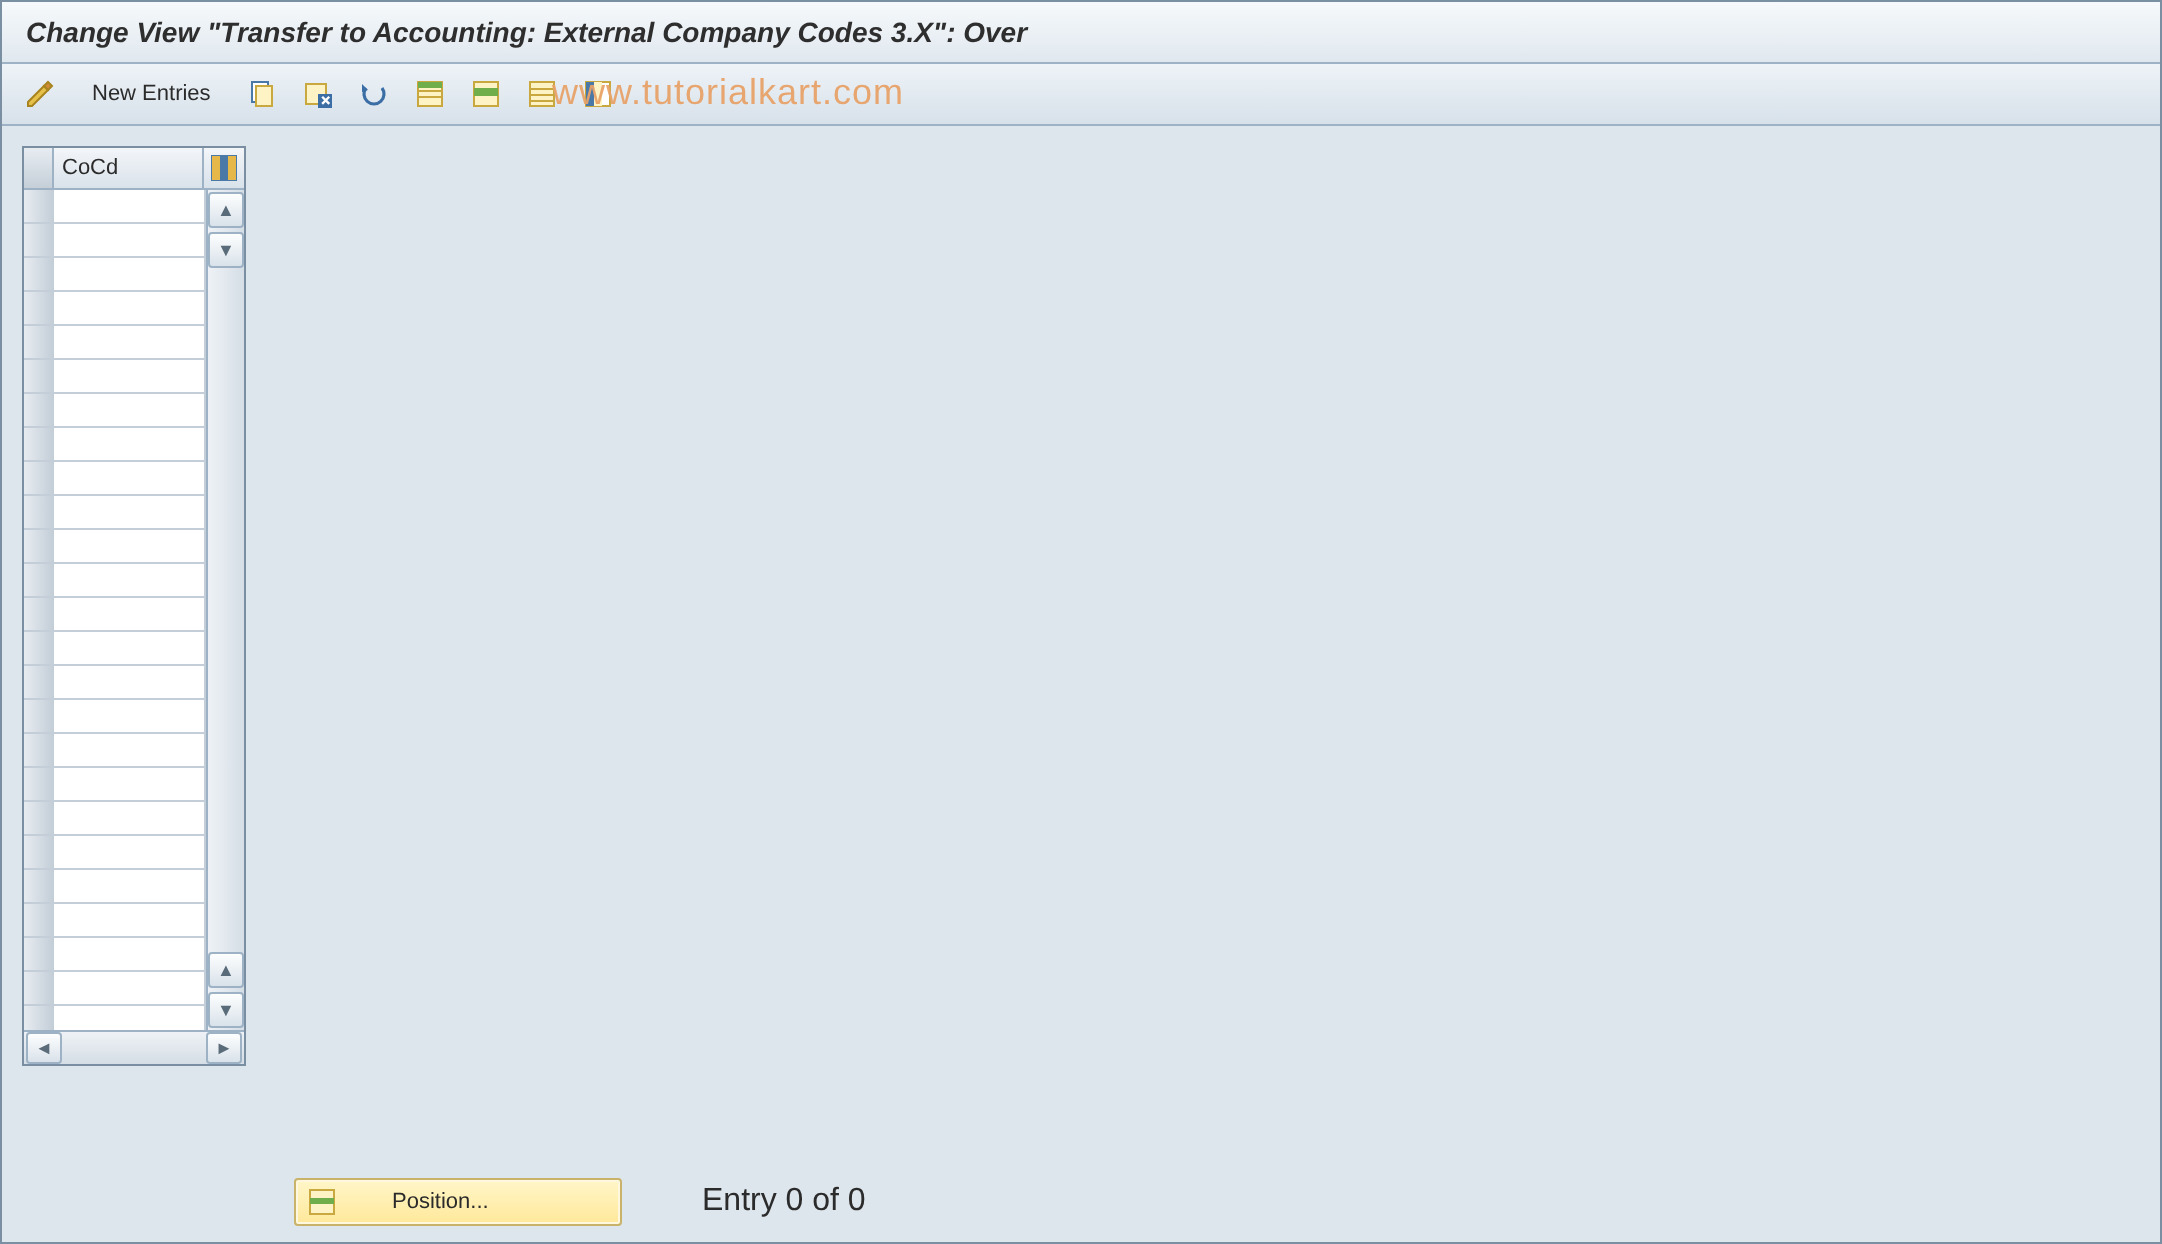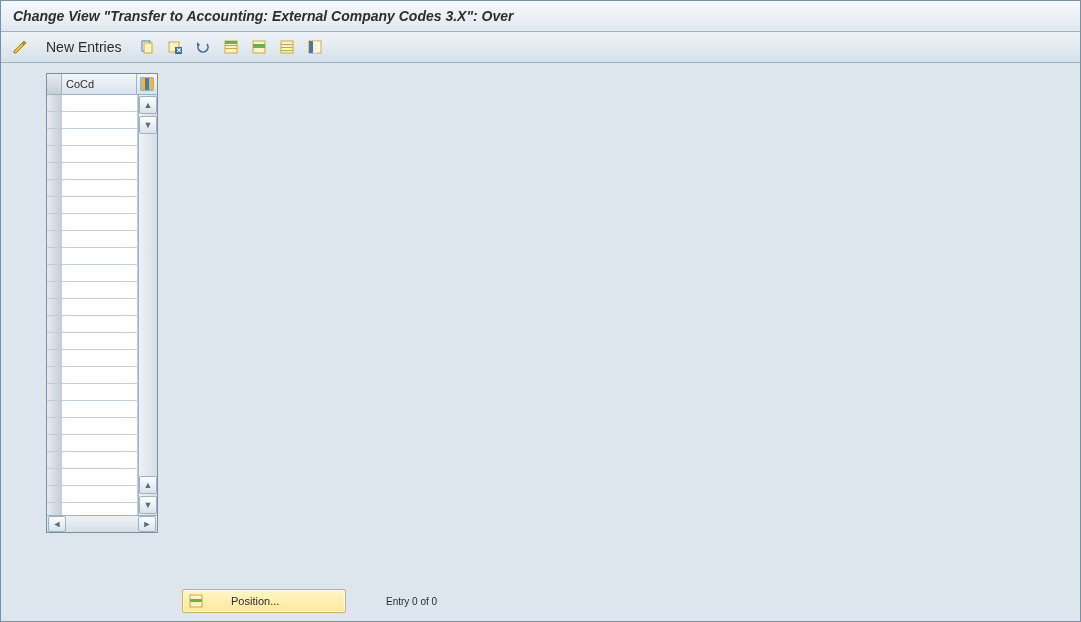--- a/index.html
+++ b/index.html
@@ -57,37 +57,36 @@
     width:20px;height:20px;
     display:flex;align-items:center;justify-content:center;
     border:1px solid transparent;border-radius:2px;
     background:transparent;
     cursor:pointer;
   }
   .tb-text-btn{
     height:22px;padding:0 8px;
     display:flex;align-items:center;
     border:1px solid transparent;border-radius:2px;
-    font-size:14px;color:#2b2b2b;cursor:pointer;
+    font-size:11px;color:#2b2b2b;cursor:pointer;
   }
   .watermark{
     position:absolute;left:275px;top:4px;
     font-size:18px;letter-spacing:.5px;
     color:var(--watermark);
     font-family:Arial,sans-serif;
     pointer-events:none;user-select:none;
     opacity:.95;
   }
 
   
   .work-area{
     position:absolute;top:62px;left:0;right:0;bottom:0;
     background:var(--sap-bg);
     padding:10px 0 0 10px;
-    margin-left:35px;
   }
 
   
   .table-ctrl{
     width:110px;height:458px;
     border:1px solid var(--sap-border-dark);
     background:#fff;
     display:flex;flex-direction:column;
     box-shadow:inset 0 0 0 1px #fff;
   }
@@ -170,21 +169,21 @@
     padding-left:130px;
   }
   .pos-btn{
     width:150px;height:22px;
     background:linear-gradient(var(--sap-yellow-a),var(--sap-yellow-b));
     border:1px solid #c9b36a;border-radius:2px;
     display:flex;align-items:center;gap:28px;
     padding:0 6px;cursor:pointer;font-size:11px;
     box-shadow:inset 0 0 0 1px #fff8df;
   }
-  .entry-label{font-size:10px;}
+  .entry-label{font-size:16px;}
 
   
   svg{display:block;}
 </style>
 </head>
 <body>
 
 <div class="title-bar">
   <h1>Change View "Transfer to Accounting: External Company Codes 3.X": Over</h1>
 </div>
@@ -266,20 +265,21 @@
   <div class="tb-btn" title="Print">
     <span>
       <svg width="16" height="16" viewBox="0 0 16 16">
         <rect x="2" y="2" width="12" height="12" fill="#fff" stroke="#c9a93f"></rect>
         <rect x="2" y="2" width="4" height="12" fill="#4a79a8"></rect>
         <rect x="6" y="2" width="4" height="12" fill="#fdf3c4"></rect>
       </svg>
     </span>
   </div>
 
+  <span class="watermark">www.tutorialkart.com</span>
 </div>
 
 <div class="work-area">
 
   <div class="table-ctrl">
 
     <div class="tc-header">
       <div class="tc-h-sel"></div>
       <div class="tc-h-col">
         <span>CoCd</span>

